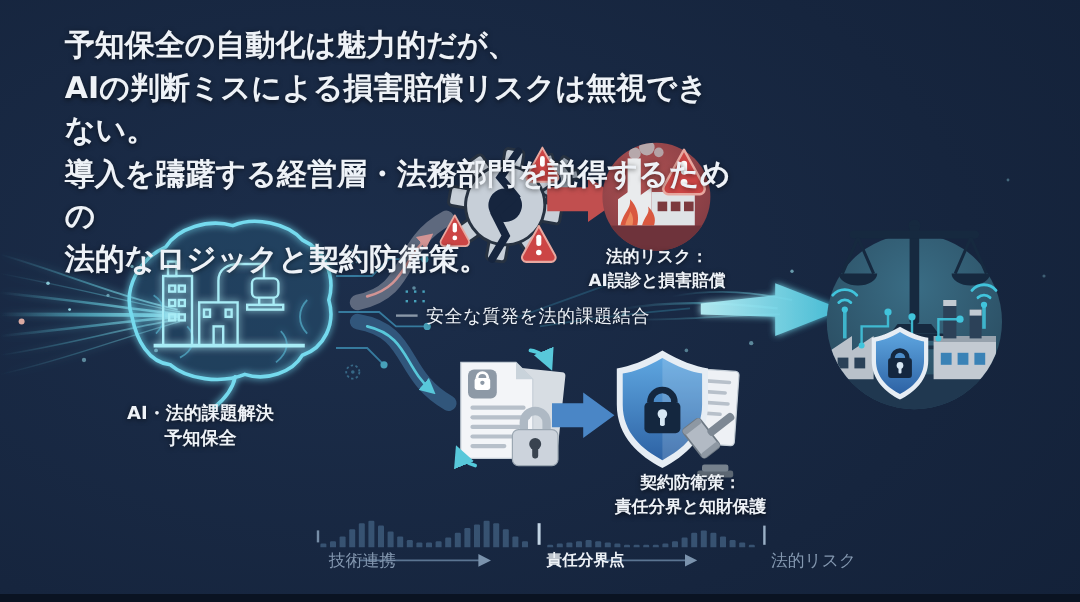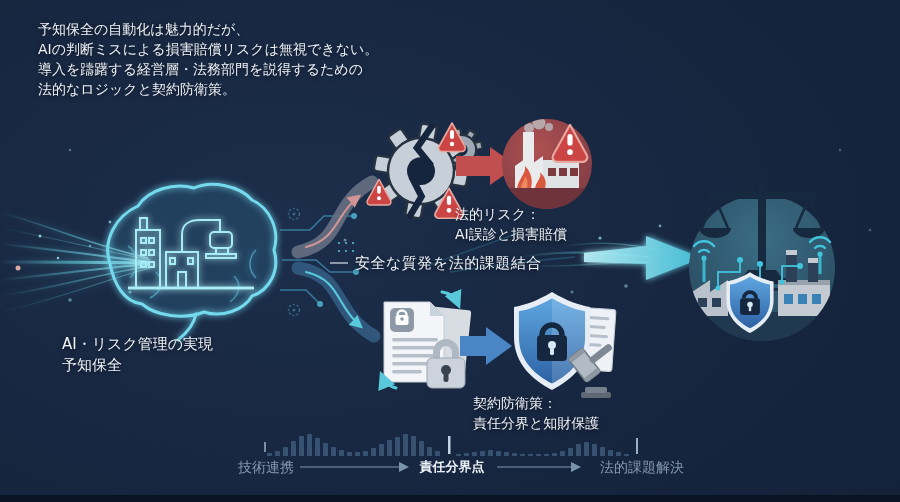--- a/index.html
+++ b/index.html
@@ -7,34 +7,34 @@
     --accent-red:#cb4e4e; --accent-blue:#4a86c6; --text-primary:#eef2f7;
     --text-muted:#8498b0; --histogram-bar:#3d5b7a;
   }
   html,body{margin:0;padding:0;background:#0d1626;}
   .canvas{
     position:relative;width:900px;height:502px;overflow:hidden;
     font-family:"DejaVu Sans","Liberation Sans",sans-serif;
     background:radial-gradient(120% 130% at 32% 45%, #1c2e4b 0%, #16253e 48%, #101d33 100%);
   }
   svg.art{position:absolute;left:0;top:0;}
-  .title{position:absolute;left:38px;top:20px;width:560px;font-size:14px;font-weight:400;
+  .title{position:absolute;left:54px;top:20px;width:560px;font-size:25px;font-weight:700;
     line-height:1.42;color:var(--text-primary);text-shadow:0 1px 4px rgba(0,0,0,.55);}
-  .lbl{position:absolute;text-align:left;font-weight:400;color:var(--text-primary);
+  .lbl{position:absolute;text-align:center;font-weight:700;color:var(--text-primary);
     line-height:1.4;text-shadow:0 1px 4px rgba(0,0,0,.6);}
   .lbl-source{left:62px;top:334px;width:210px;font-size:15px;}
   .lbl-risk{left:455px;top:205px;width:185px;font-size:14px;}
   .lbl-defense{left:473px;top:394px;width:205px;font-size:14px;}
   .lbl-outcome{left:668px;top:336px;width:190px;font-size:15px;}
   .flow-caption{position:absolute;left:355px;top:254px;font-size:15px;font-weight:400;
     letter-spacing:.5px;color:var(--text-primary);text-shadow:0 1px 4px rgba(0,0,0,.6);}
   .histo{position:absolute;top:432px;height:24px;display:flex;align-items:flex-end;gap:3px;}
   #histo-left{left:267px;} #histo-right{left:456px;}
   .bar{width:5px;background:var(--histogram-bar);opacity:.85;border-radius:1px 1px 0 0;}
-  .stage{position:absolute;font-size:14px;color:var(--text-muted);text-align:center;}
+  .stage{position:absolute;font-size:14px;color:var(--text-muted);text-align:center;margin-left:36px;}
   .stage-1{left:230px;top:459px;width:72px;}
   .stage-2{left:411px;top:458px;width:82px;font-size:13px;font-weight:700;color:var(--text-primary);}
   .stage-3{left:592px;top:459px;width:100px;}
   .bottom-strip{position:absolute;left:0;bottom:0;width:900px;height:7px;background:var(--bottom-strip);}
 </style>
 </head>
 <body>
 
 <div class="canvas">
 
@@ -378,21 +378,21 @@
 </svg>
 
 <div class="title">
   <div>予知保全の自動化は魅力的だが、</div>
   <div>AIの判断ミスによる損害賠償リスクは無視できない。</div>
   <div>導入を躊躇する経営層・法務部門を説得するための</div>
   <div>法的なロジックと契約防衛策。</div>
 </div>
 
 <div class="lbl lbl-source">
-  <div>AI・リスク管理の実現</div>
+  <div>AI・法的課題解決</div>
   <div>予知保全</div>
 </div>
 <div class="lbl lbl-risk">
   <div>法的リスク：</div>
   <div>AI誤診と損害賠償</div>
 </div>
 <div class="lbl lbl-defense">
   <div>契約防衛策：</div>
   <div>責任分界と知財保護</div>
 </div>
@@ -442,16 +442,16 @@
       <div class="bar" style="height: 12px;"></div>
       <div class="bar" style="height: 14px;"></div>
       <div class="bar" style="height: 12px;"></div>
       <div class="bar" style="height: 9px;"></div>
       <div class="bar" style="height: 6px;"></div>
       <div class="bar" style="height: 4px;"></div>
       <div class="bar" style="height: 2px;"></div>
     </div>
 <div class="stage stage-1">技術連携</div>
 <div class="stage stage-2">責任分界点</div>
-<div class="stage stage-3">法的課題解決</div>
+<div class="stage stage-3">法的リスク</div>
 
 <div class="bottom-strip"></div>
 </div>
 
 </body></html>

